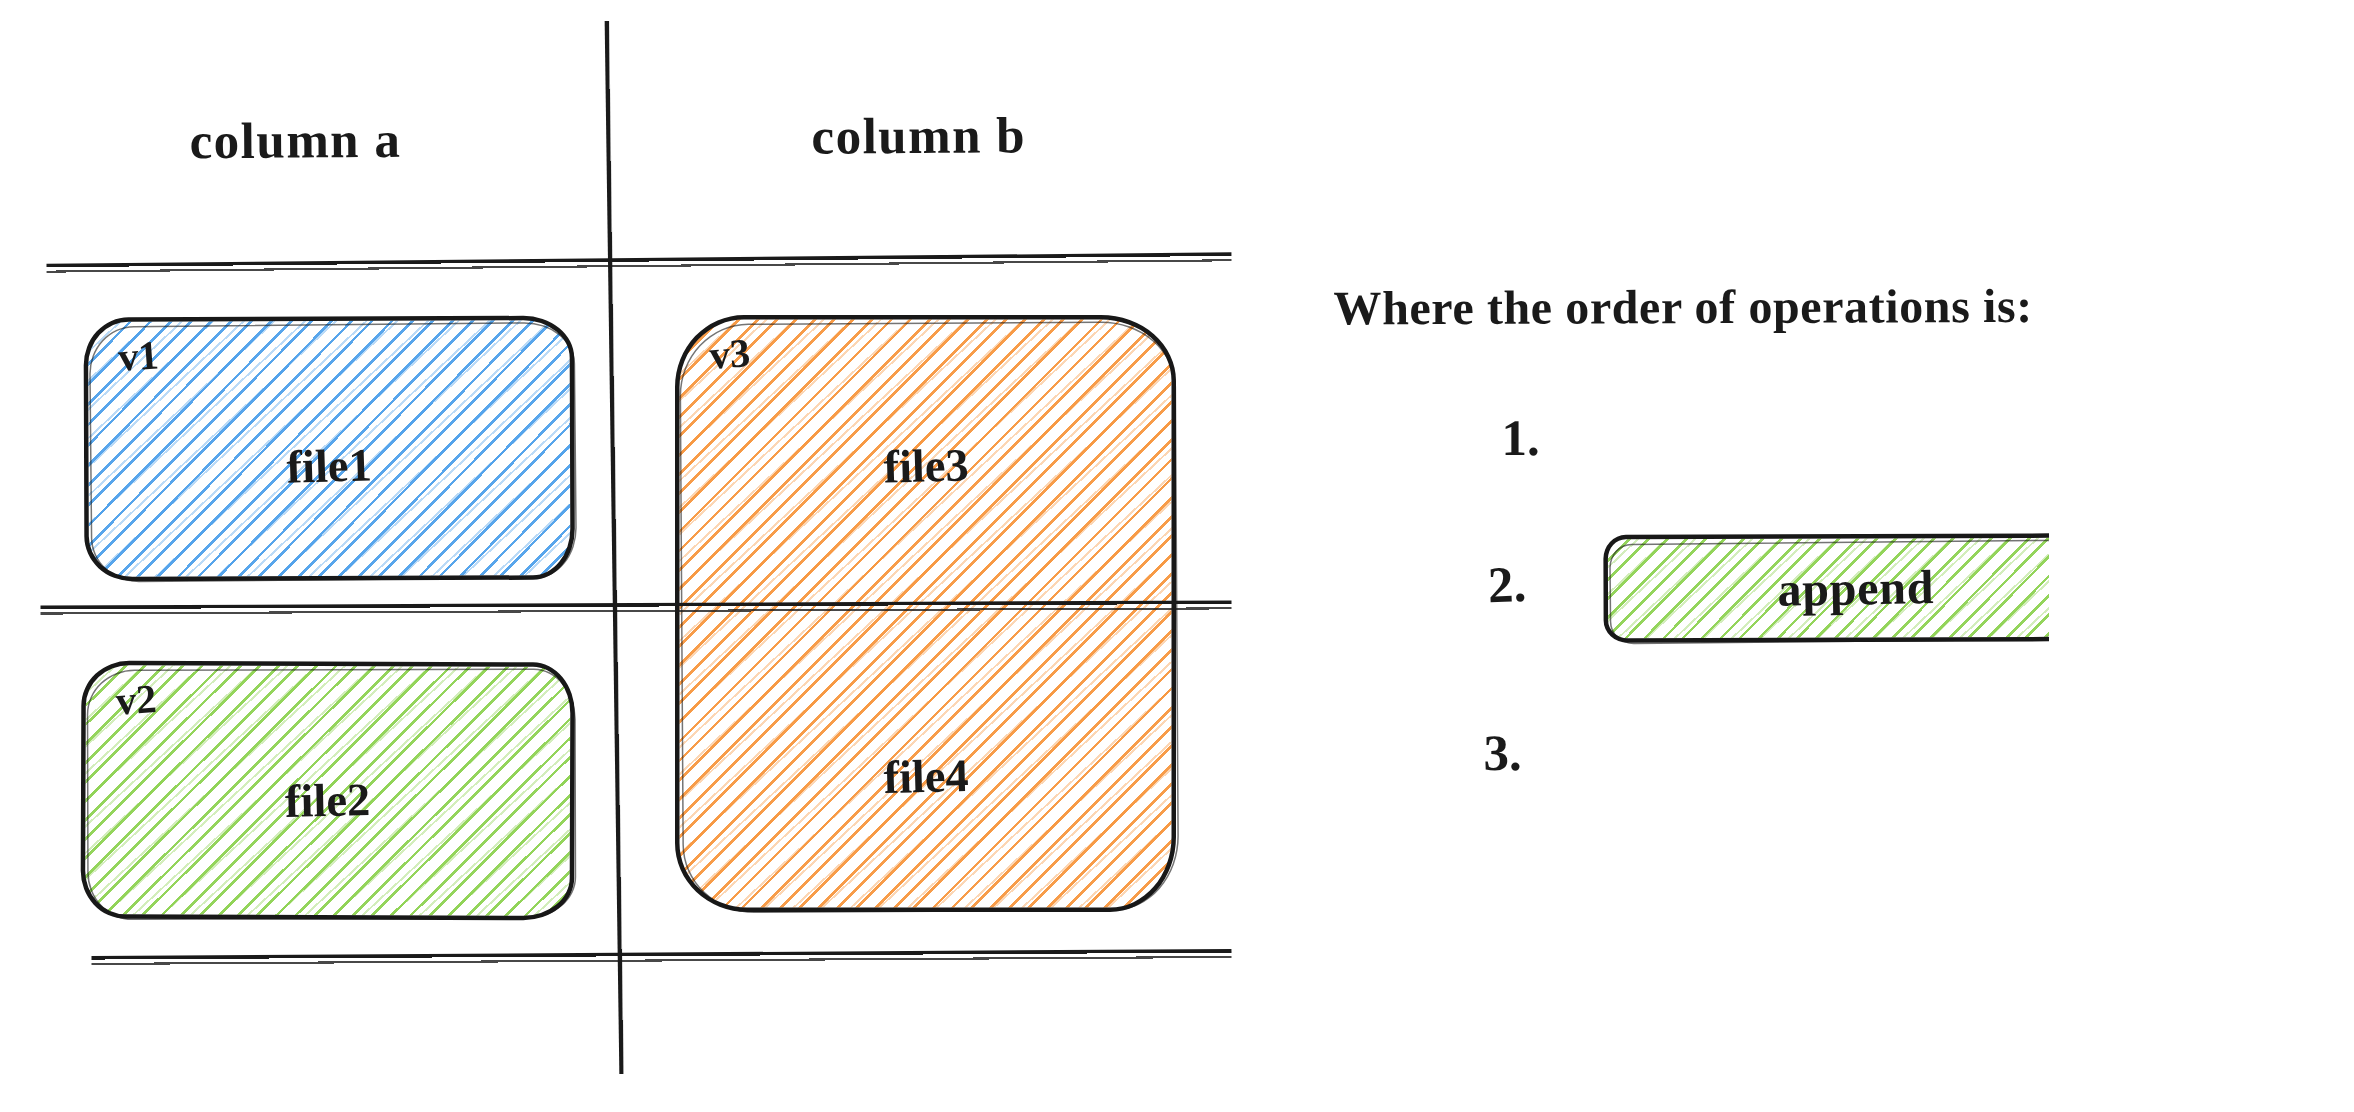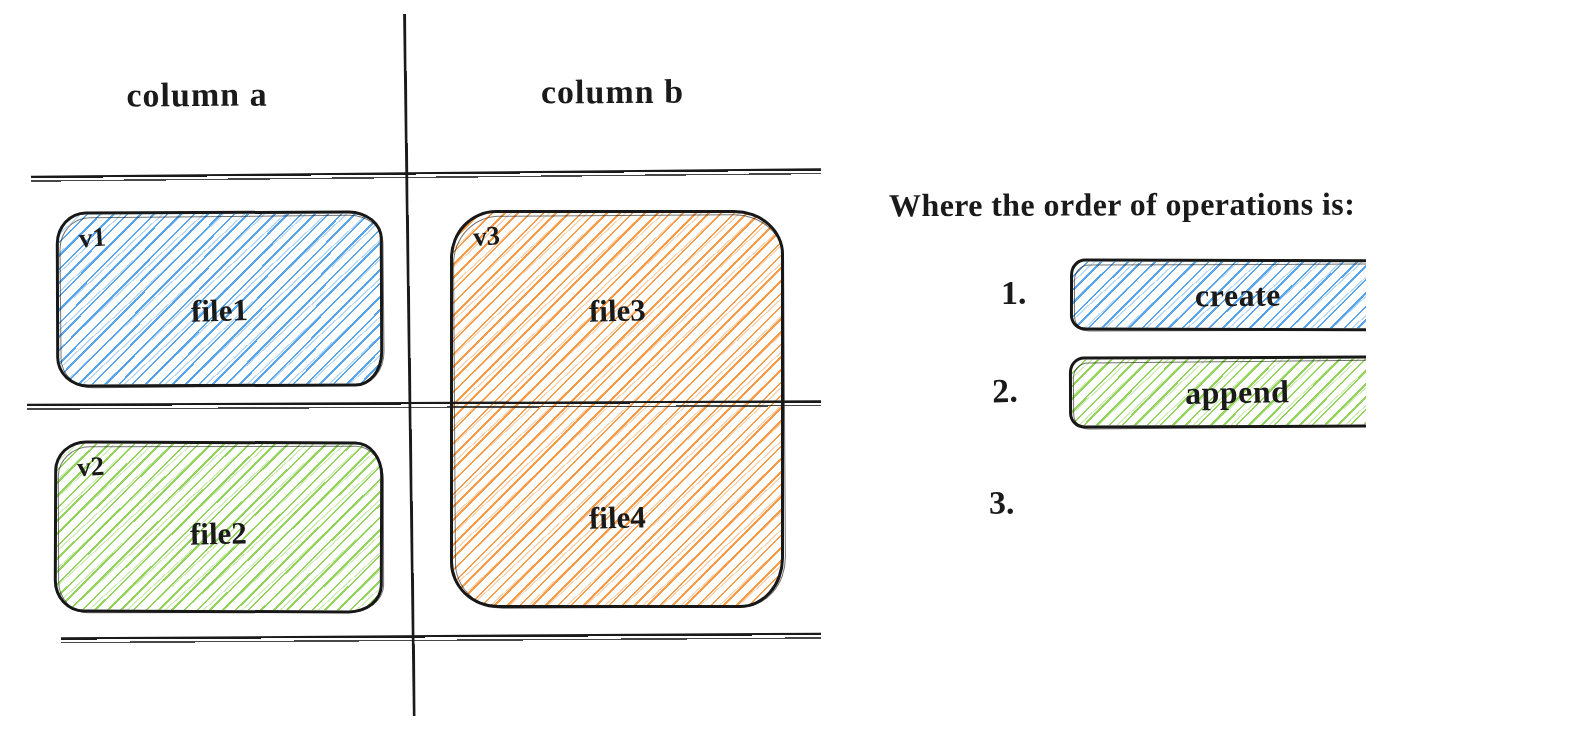--- a/index.html
+++ b/index.html
@@ -171,23 +171,20 @@
       <span class="file-label">file3</span>
     </div>
     <div class="half">
       <span id="fileBottomLabel" class="file-label">file4</span>
     </div>
   </div>
 
   <div id="legendTitle">Where the order of operations is:</div>
 
   <div id="num1" class="op-number">1.</div>
-  <div id="pill1" class="pill sketch hatch-blue">
-    <span class="pill-label">create</span>
-  </div>
 
   <div id="num2" class="op-number">2.</div>
   <div id="pill2" class="pill sketch hatch-green">
     <span class="pill-label">append</span>
   </div>
 
   <div id="num3" class="op-number">3.</div>
 
 </div>
 

